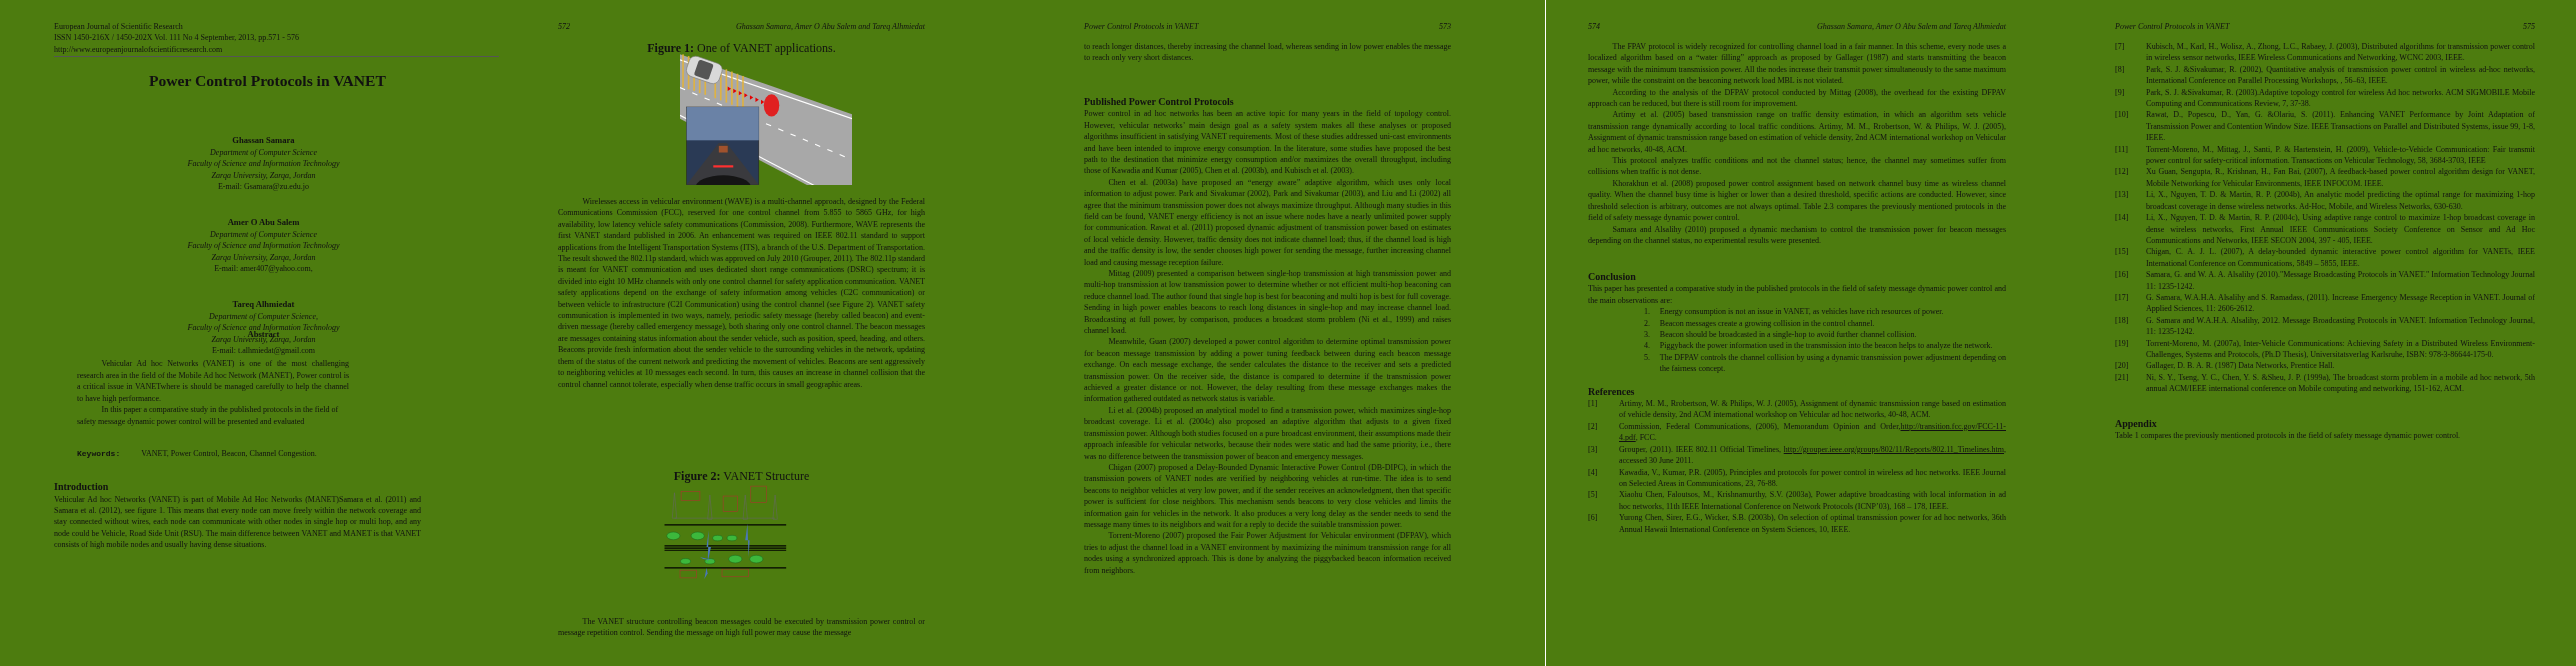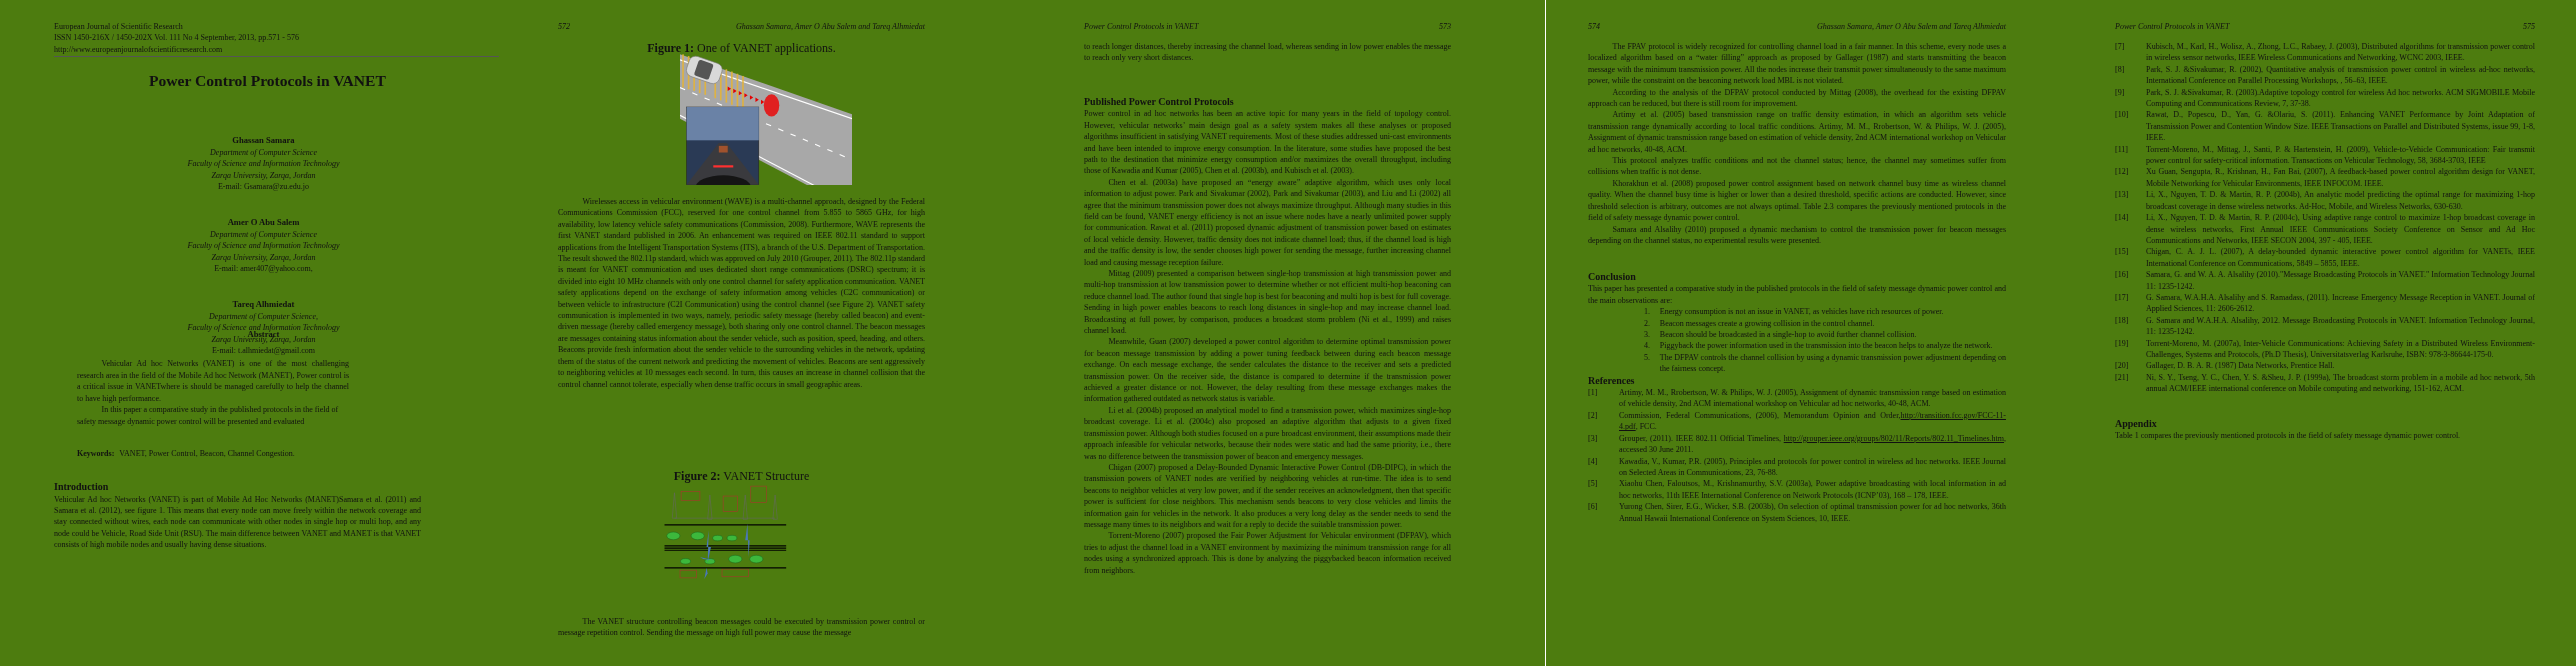--- a/index.html
+++ b/index.html
@@ -11,21 +11,21 @@
   .jh { position:absolute; left:54px; top:21px; font-size:8px; line-height:11.4px; width:445px; }
   .jh .rule { border-top:0.8px solid #555; width:445px; margin-top:0.6px; }
   .title { position:absolute; left:149px; top:72px; font-size:15.6px; font-weight:bold; }
   .authors { position:absolute; left:149px; top:111px; width:229px; text-align:center; font-size:8px; line-height:11.6px; }
   .authors .name { font-weight:bold; font-size:8.6px;margin-top:24px; }
   .authors .aff { font-style:italic; }
   .authors .block { margin-bottom:11.7px; }
   .abstract-h { position:absolute; left:54px; width:445px; top:329px; text-align:center; font-weight:bold; font-size:8.6px; }
   .abstract { position:absolute; left:77px; width:272px; top:358px; font-size:8px; line-height:11.6px; }
   .keywords { position:absolute; left:77px; top:449px; font-size:8px; }
-  .keywords b { margin-right:5px; }
+  .keywords b { margin-right:21px;font-family:Liberation Mono, monospace; }
   .intro { position:absolute; left:54px; width:367px; top:470px; font-size:8px; line-height:11.4px; }
   h2 { font-size:10px; margin:0 0 1.1px 0; font-weight:bold; }
   .rh { position:absolute; top:22px; font-size:8px; font-style:italic; }
   .fig-cap { text-align:center; font-size:12px; }
   ol.concl { margin:0; padding-left:22px; }
   ol.concl li { padding-left:7.8px; text-align:justify;margin-left:42px; }
   .refs { display:grid; grid-template-columns:31px 1fr; column-gap:0; }
   .refs .n { }
   .refs .t { text-align:justify; }
   a.u { color:#111; text-decoration:underline; }
@@ -212,21 +212,21 @@
     <p class="indent">Samara and Alsalihy (2010) proposed a dynamic mechanism to control the transmission power for beacon messages depending on the channel status, no experimental results were presented.</p>
     <h2 style="margin-top:24.5px">Conclusion</h2>
     <p>This paper has presented a comparative study in the published protocols in the field of safety message dynamic power control and the main observations are:</p>
     <ol class="concl">
       <li>Energy consumption is not an issue in VANET, as vehicles have rich resources of power.</li>
       <li>Beacon messages create a growing collision in the control channel.</li>
       <li>Beacon should be broadcasted in a single-hop to avoid further channel collision.</li>
       <li>Piggyback the power information used in the transmission into the beacon helps to analyze the network.</li>
       <li>The DFPAV controls the channel collision by using a dynamic transmission power adjustment depending on the fairness concept.</li>
     </ol>
-    <h2 style="">References</h2>
+    <h2 style="margin-top:11px">References</h2>
     <div class="refs">
       <div class="n">[1]</div>
       <div class="t">Artimy, M. M., Rrobertson, W. &amp; Philips, W. J. (2005), Assignment of dynamic transmission range based on estimation of vehicle density, 2nd ACM international workshop on Vehicular ad hoc networks, 40-48, ACM.</div>
       <div class="n">[2]</div>
       <div class="t"><span>Commission, Federal Communications, (2006), Memorandum Opinion and Order,</span><a class="u">http://transition.fcc.gov/FCC-11-4.pdf</a><span>, FCC.</span></div>
       <div class="n">[3]</div>
       <div class="t"><span>Grouper, (2011). IEEE 802.11 Official Timelines, </span><a class="u">http://grouper.ieee.org/groups/802/11/Reports/802.11_Timelines.htm</a><span>, accessed 30 June 2011.</span></div>
       <div class="n">[4]</div>
       <div class="t">Kawadia, V., Kumar, P.R. (2005), Principles and protocols for power control in wireless ad hoc networks. IEEE Journal on Selected Areas in Communications, 23, 76-88.</div>
       <div class="n">[5]</div>

